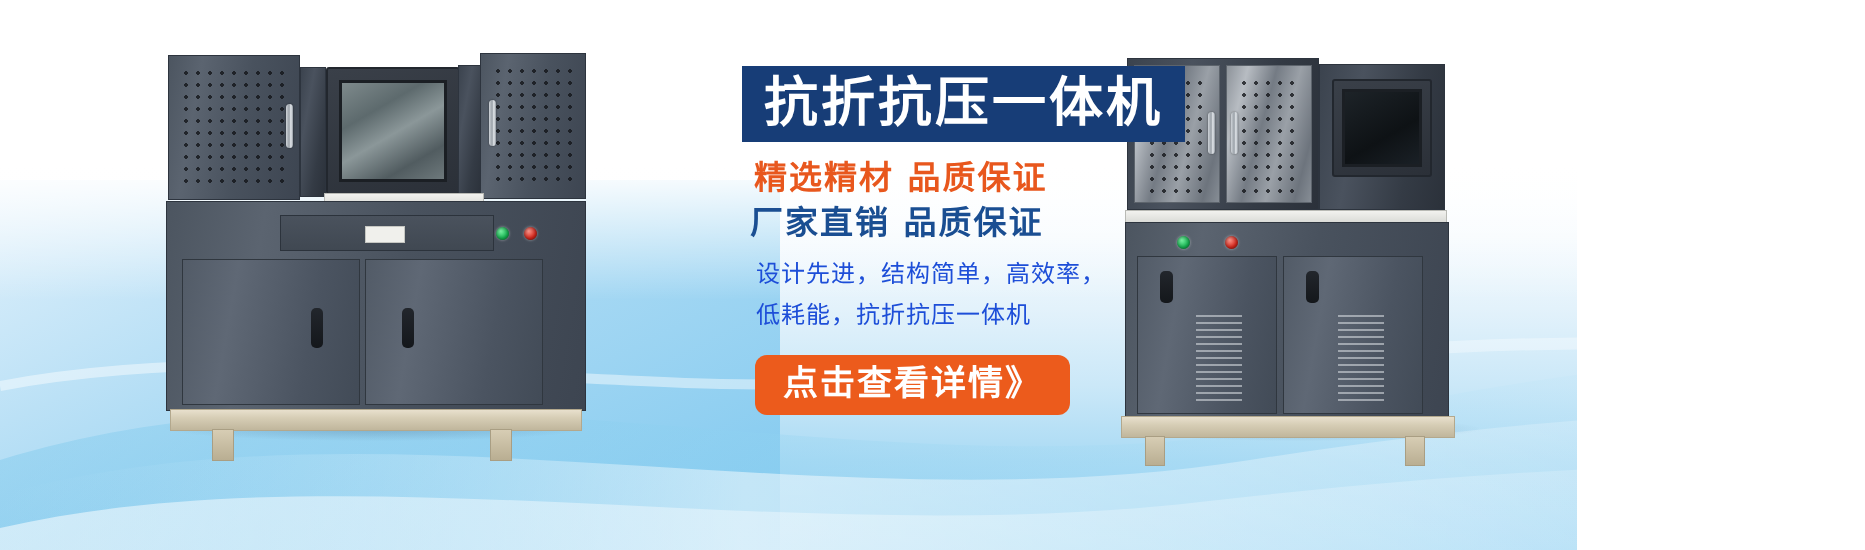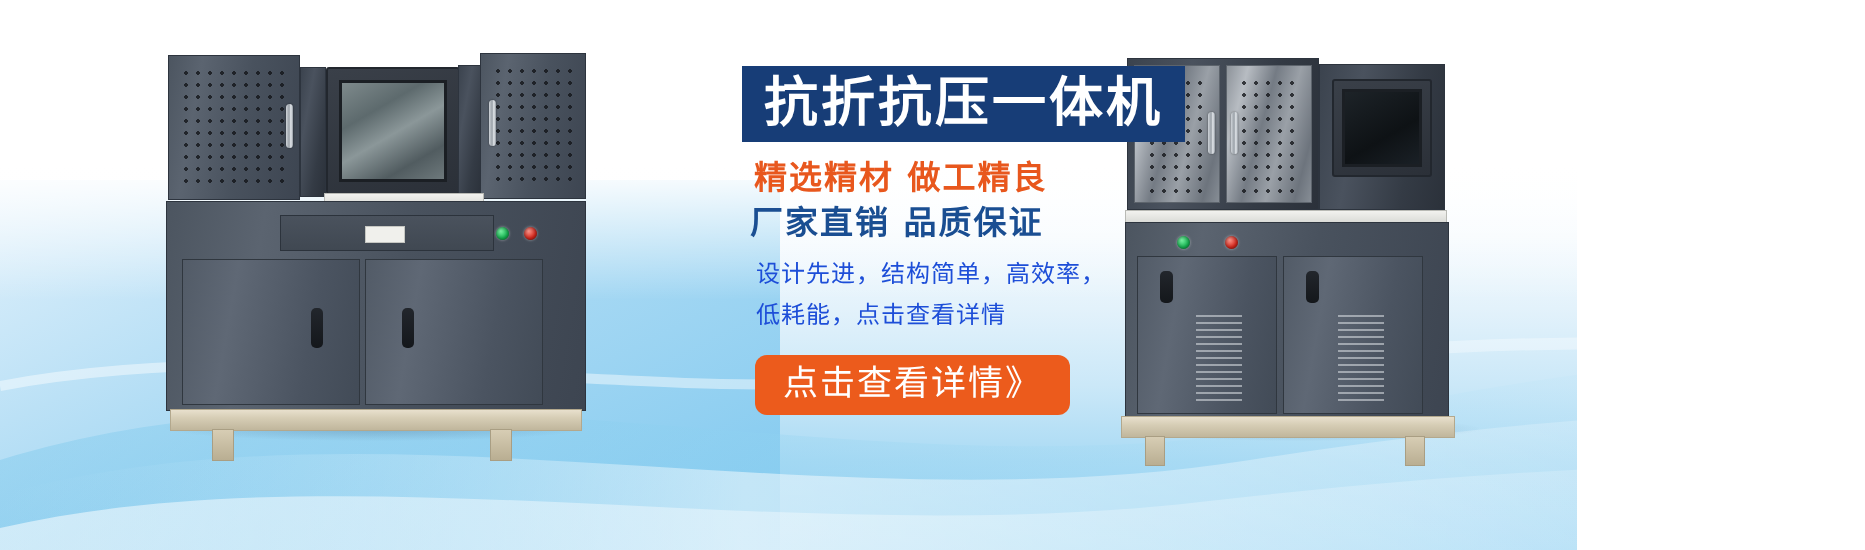--- a/index.html
+++ b/index.html
@@ -69,21 +69,21 @@
   }
   .cta{
     display:inline-block;margin-top:20px;margin-left:13px;
     background:#ec5b1c;
     border:0;border-radius:12px;
     padding:11px 28px 14px 28px;
     cursor:pointer;
   }
   .cta .cta-text{
     display:block;
-    font-size:35px;font-weight:normal;color:#ffffff;
+    font-size:35px;font-weight:bold;color:#ffffff;
     letter-spacing:2px;line-height:1;white-space:nowrap;
     font-family:"DejaVu Sans","Liberation Sans",sans-serif;
   }
   
   .machine{position:absolute;}
   .m-left{left:160px;top:45px;width:430px;height:390px;}
   .m-right{left:1115px;top:50px;width:370px;height:385px;}
 
   .shadow-soft{
     position:absolute;left:50%;transform:translateX(-50%);
@@ -287,25 +287,25 @@
     <div class="pallet-leg" style="left:30px;top:386px;width:20px;height:30px;"></div>
     <div class="pallet-leg" style="left:290px;top:386px;width:20px;height:30px;"></div>
   </div>
 
   <div class="copy">
 
     <div class="title-bar">
       <span class="title-text">抗折抗压一体机</span>
     </div>
 
-    <div class="sub1">精选精材 做工精良</div>
+    <div class="sub1">精选精材 品质保证</div>
     <div class="sub2">厂家直销 品质保证</div>
 
     <div class="desc">设计先进，结构简单，高效率，</div>
-    <div class="desc" style="margin-top:2px;">低耗能，点击查看详情</div>
+    <div class="desc" style="margin-top:2px;">低耗能，抗折抗压一体机</div>
 
     <div class="cta">
       <span class="cta-text">点击查看详情》</span>
     </div>
 
   </div>
 
 </div>
 
 </body></html>

